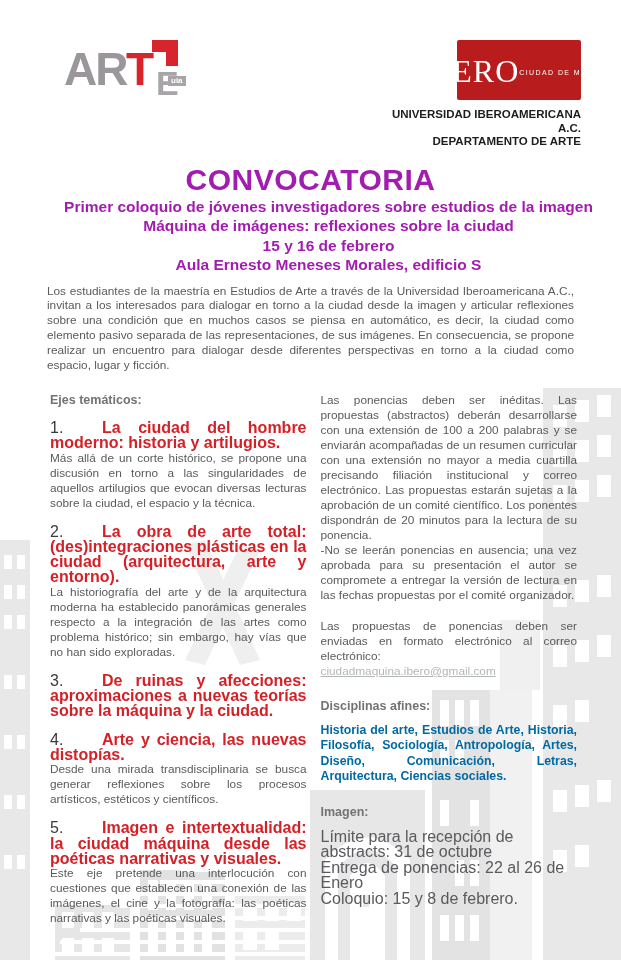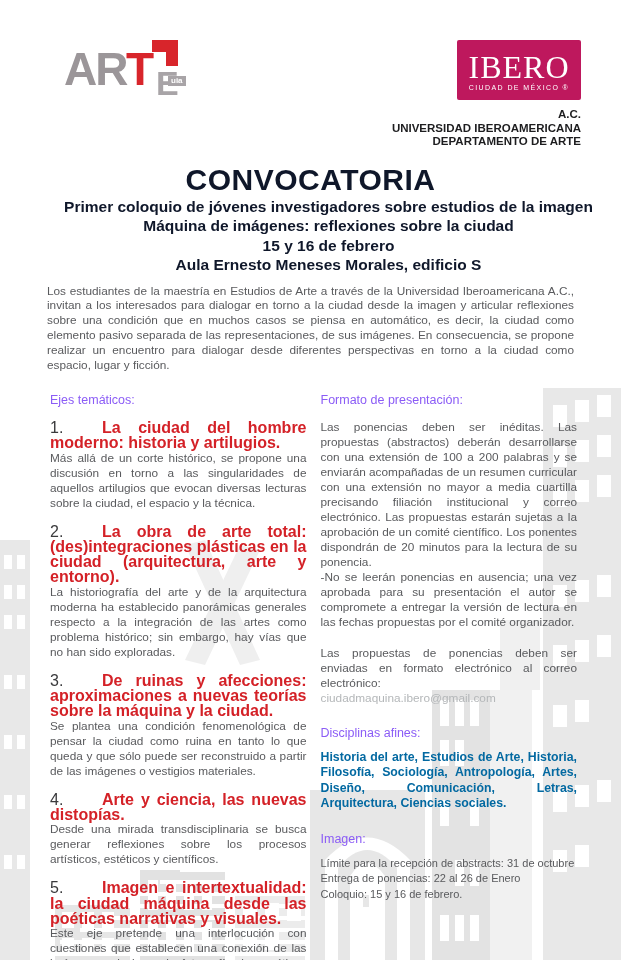--- a/index.html
+++ b/index.html
@@ -41,78 +41,78 @@
     font-size:34px; font-weight:bold; color:#a8a4a7; line-height:1;
   }
   .arte-uia {
     position:absolute; left:104px; top:36px;
     background:#a8a4a7; color:#ffffff; font-size:8px; font-weight:bold;
     padding:1px 3px; line-height:1;
   }
   
   .right-head { display:flex; flex-direction:column; align-items:flex-end; }
   .ibero-box {
-    background:#be185d; color:#ffffff;
+    background:#b91c1c; color:#ffffff;
     width:124px; height:60px; border-radius:2px;
-    display:flex; flex-direction:column; align-items:center; justify-content:center;
+    display:flex; flex-direction:row; align-items:center; justify-content:center;
     padding-top:2px;
   }
   .ibero-word {
     font-family:"Liberation Serif", serif;
     font-size:32px; line-height:30px; letter-spacing:1px;
   }
   .ibero-sub {
     font-size:7px; letter-spacing:1.4px; margin-top:2px; white-space:nowrap;
   }
   .inst-lines { margin-top:8px; text-align:right; }
   .inst-lines div {
     font-size:11.5px; font-weight:bold; color:#1d1d1f; line-height:13.5px;
   }
 
   
-  .title-block { text-align:center; margin-top:14px; color:#0f172a; }
+  .title-block { text-align:center; margin-top:14px; color:#a21caf; }
   .main-title { font-size:30px; font-weight:bold; letter-spacing:0.5px; }
   .sub1, .sub2, .sub-dates, .sub-venue {
     font-size:15.5px; font-weight:bold; line-height:19.5px;padding-left:36px;
   }
 
   
   .intro {
     width:527px; margin:9px auto 0 auto;
     font-size:11.8px; line-height:14.9px; color:#595a5d;
     text-align:justify;
   }
 
   
   .columns {
     display:flex; gap:14px;
     padding:20px 44px 0 50px;
   }
   .col { flex:1; min-width:0; }
 
   .sec-heading {
-    font-size:12.5px; font-weight:normal; color:#8b5cf6; margin-bottom:13px;
+    font-size:12.5px; font-weight:bold; color:#737373; margin-bottom:13px;
   }
   .eje { margin-bottom:13px; }
   .eje-title {
     font-size:16px; font-weight:bold; color:#d42127;
     line-height:15.3px; text-align:justify;
   }
   .eje-num {
     display:inline-block; width:52px; color:#3a3a3c; font-weight:normal;
   }
   .eje-body, .para {
     font-size:11.8px; line-height:15px; color:#595a5d; text-align:justify;
   } .gap-16 { height:16px; } .gap-20 { height:20px; }
-  .email-line { font-size:11.8px; line-height:15px; color:#b4b7b9; }
+  .email-line { font-size:11.8px; line-height:15px; color:#b4b7b9;text-decoration:underline; }
   .bold-para {
     font-size:12.3px; line-height:15.4px; font-weight:bold; color:#0369a1;
     text-align:justify;
   }
-  .fecha-line { font-size:11px; line-height:15.6px; color:#595a5d; }
+  .fecha-line { font-size:16px; line-height:15.6px; color:#595a5d; }
 </style>
 </head>
 <body>
 
 <div class="page">
 
   <svg class="watermark" viewBox="0 0 621 960" xmlns="http://www.w3.org/2000/svg">
 
     <rect x="543" y="388" width="78" height="572" fill="#e8e8e8"></rect>
     <g fill="#ffffff">
@@ -242,22 +242,22 @@
         <span class="arte-e">E</span>
         <span class="arte-uia">uia</span>
       </div>
 
       <div class="right-head">
         <div class="ibero-box">
           <div class="ibero-word">IBERO</div>
           <div class="ibero-sub">CIUDAD DE MÉXICO  ®</div>
         </div>
         <div class="inst-lines">
+          <div>UNIVERSIDAD IBEROAMERICANA</div>
           <div>A.C.</div>
-          <div>UNIVERSIDAD IBEROAMERICANA</div>
           <div>DEPARTAMENTO DE ARTE</div>
         </div>
       </div>
     </div>
 
     <div class="title-block">
       <div class="main-title">CONVOCATORIA</div>
       <div class="sub1">Primer coloquio de jóvenes investigadores sobre estudios de la imagen</div>
       <div class="sub2">Máquina de imágenes: reflexiones sobre la ciudad</div>
       <div class="sub-dates">15 y 16 de febrero</div>
@@ -276,49 +276,47 @@
           <div class="eje-body">Más allá de un corte histórico, se propone una discusión en torno a las singularidades de aquellos artilugios que evocan diversas lecturas sobre la ciudad, el espacio y la técnica.</div>
         </div>
 
         <div class="eje">
           <div class="eje-title"><span class="eje-num">2.</span><span>La obra de arte total: (des)integraciones plásticas en la ciudad (arquitectura, arte y entorno).</span></div>
           <div class="eje-body">La historiografía del arte y de la arquitectura moderna ha establecido panorámicas generales respecto a la integración de las artes como problema histórico; sin embargo, hay vías que no han sido exploradas.</div>
         </div>
 
         <div class="eje">
           <div class="eje-title"><span class="eje-num">3.</span><span>De ruinas y afecciones: aproximaciones a nuevas teorías sobre la máquina y la ciudad.</span></div>
-          <div class="eje-body">Se plantea una condición fenomenológica de pensar la ciudad como ruina en tanto lo que queda y que sólo puede ser reconstruido a partir de las imágenes o vestigios materiales.</div>
         </div>
 
         <div class="eje">
           <div class="eje-title"><span class="eje-num">4.</span><span>Arte y ciencia, las nuevas distopías.</span></div>
           <div class="eje-body">Desde una mirada transdisciplinaria se busca generar reflexiones sobre los procesos artísticos, estéticos y científicos.</div>
         </div>
 
         <div class="eje">
           <div class="eje-title"><span class="eje-num">5.</span><span>Imagen e intertextualidad: la ciudad máquina desde las poéticas narrativas y visuales.</span></div>
           <div class="eje-body">Este eje pretende una interlocución con cuestiones que establecen una conexión de las imágenes, el cine y la fotografía: las poéticas narrativas y las poéticas visuales.</div>
         </div>
 
       </div>
 
       <div class="col">
-        <div class="sec-heading">Formato de presentación:</div>
         <div class="para">Las ponencias deben ser inéditas. Las propuestas (abstractos) deberán desarrollarse con una extensión de 100 a 200 palabras y se enviarán acompañadas de un resumen curricular con una extensión no mayor a media cuartilla precisando filiación institucional y correo electrónico. Las propuestas estarán sujetas a la aprobación de un comité científico. Los ponentes dispondrán de 20 minutos para la lectura de su ponencia.</div>
         <div class="para">-No se leerán ponencias en ausencia; una vez aprobada para su presentación el autor se compromete a entregar la versión de lectura en las fechas propuestas por el comité organizador.</div>
         <div class="gap-16"></div>
         <div class="para">Las propuestas de ponencias deben ser enviadas en formato electrónico al correo electrónico:</div>
         <div class="email-line">ciudadmaquina.ibero@gmail.com</div>
 
         <div class="gap-20"></div>
         <div class="sec-heading" style="margin-bottom:10px;">Disciplinas afines:</div>
         <div class="bold-para">Historia del arte, Estudios de Arte, Historia, Filosofía, Sociología, Antropología, Artes, Diseño, Comunicación, Letras, Arquitectura, Ciencias sociales.</div>
 
         <div class="gap-20"></div>
         <div class="sec-heading" style="margin-bottom:10px;">Imagen:</div>
         <div class="fecha-line">Límite para la recepción de abstracts: 31 de octubre</div>
         <div class="fecha-line">Entrega de ponencias: 22 al 26 de Enero</div>
-        <div class="fecha-line">Coloquio: 15 y 16 de febrero.</div>
+        <div class="fecha-line">Coloquio: 15 y 8 de febrero.</div>
       </div>
 
     </div>
   </div>
 </div>
 
 </body></html>

